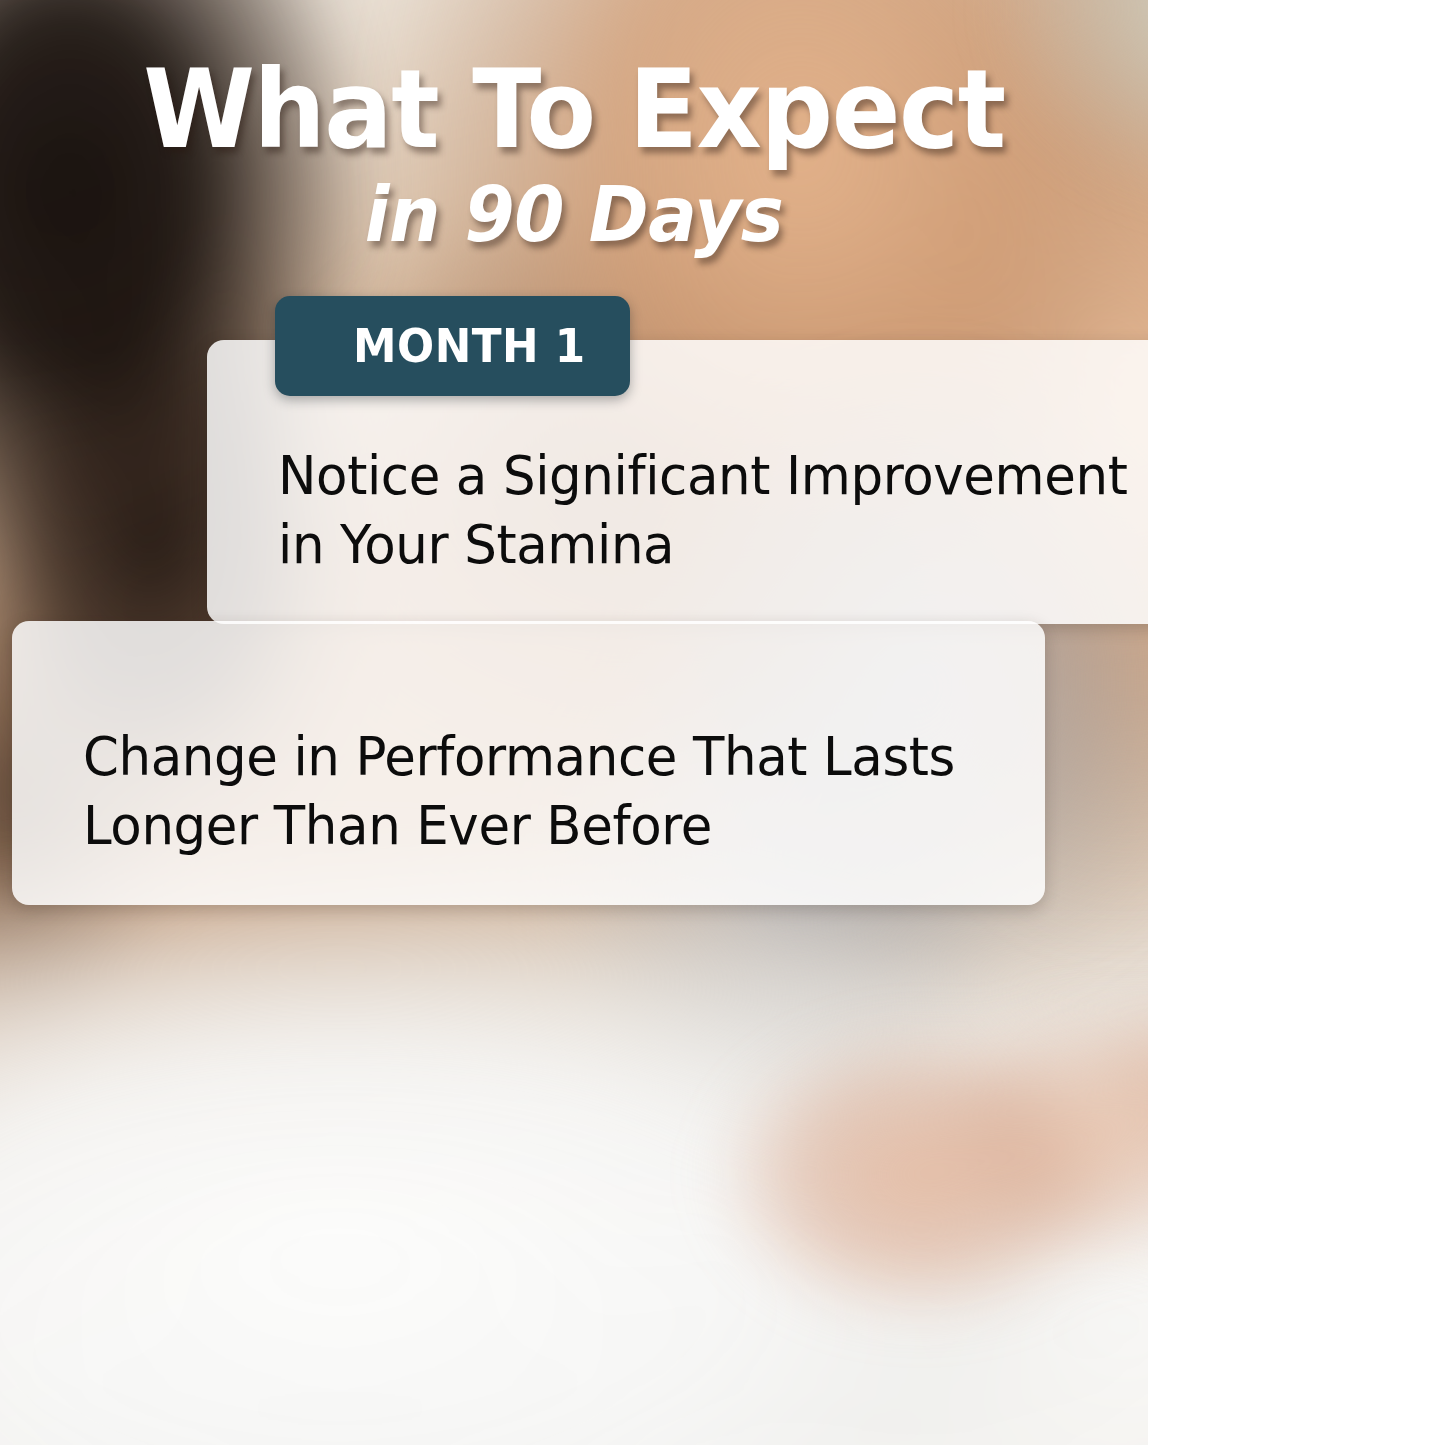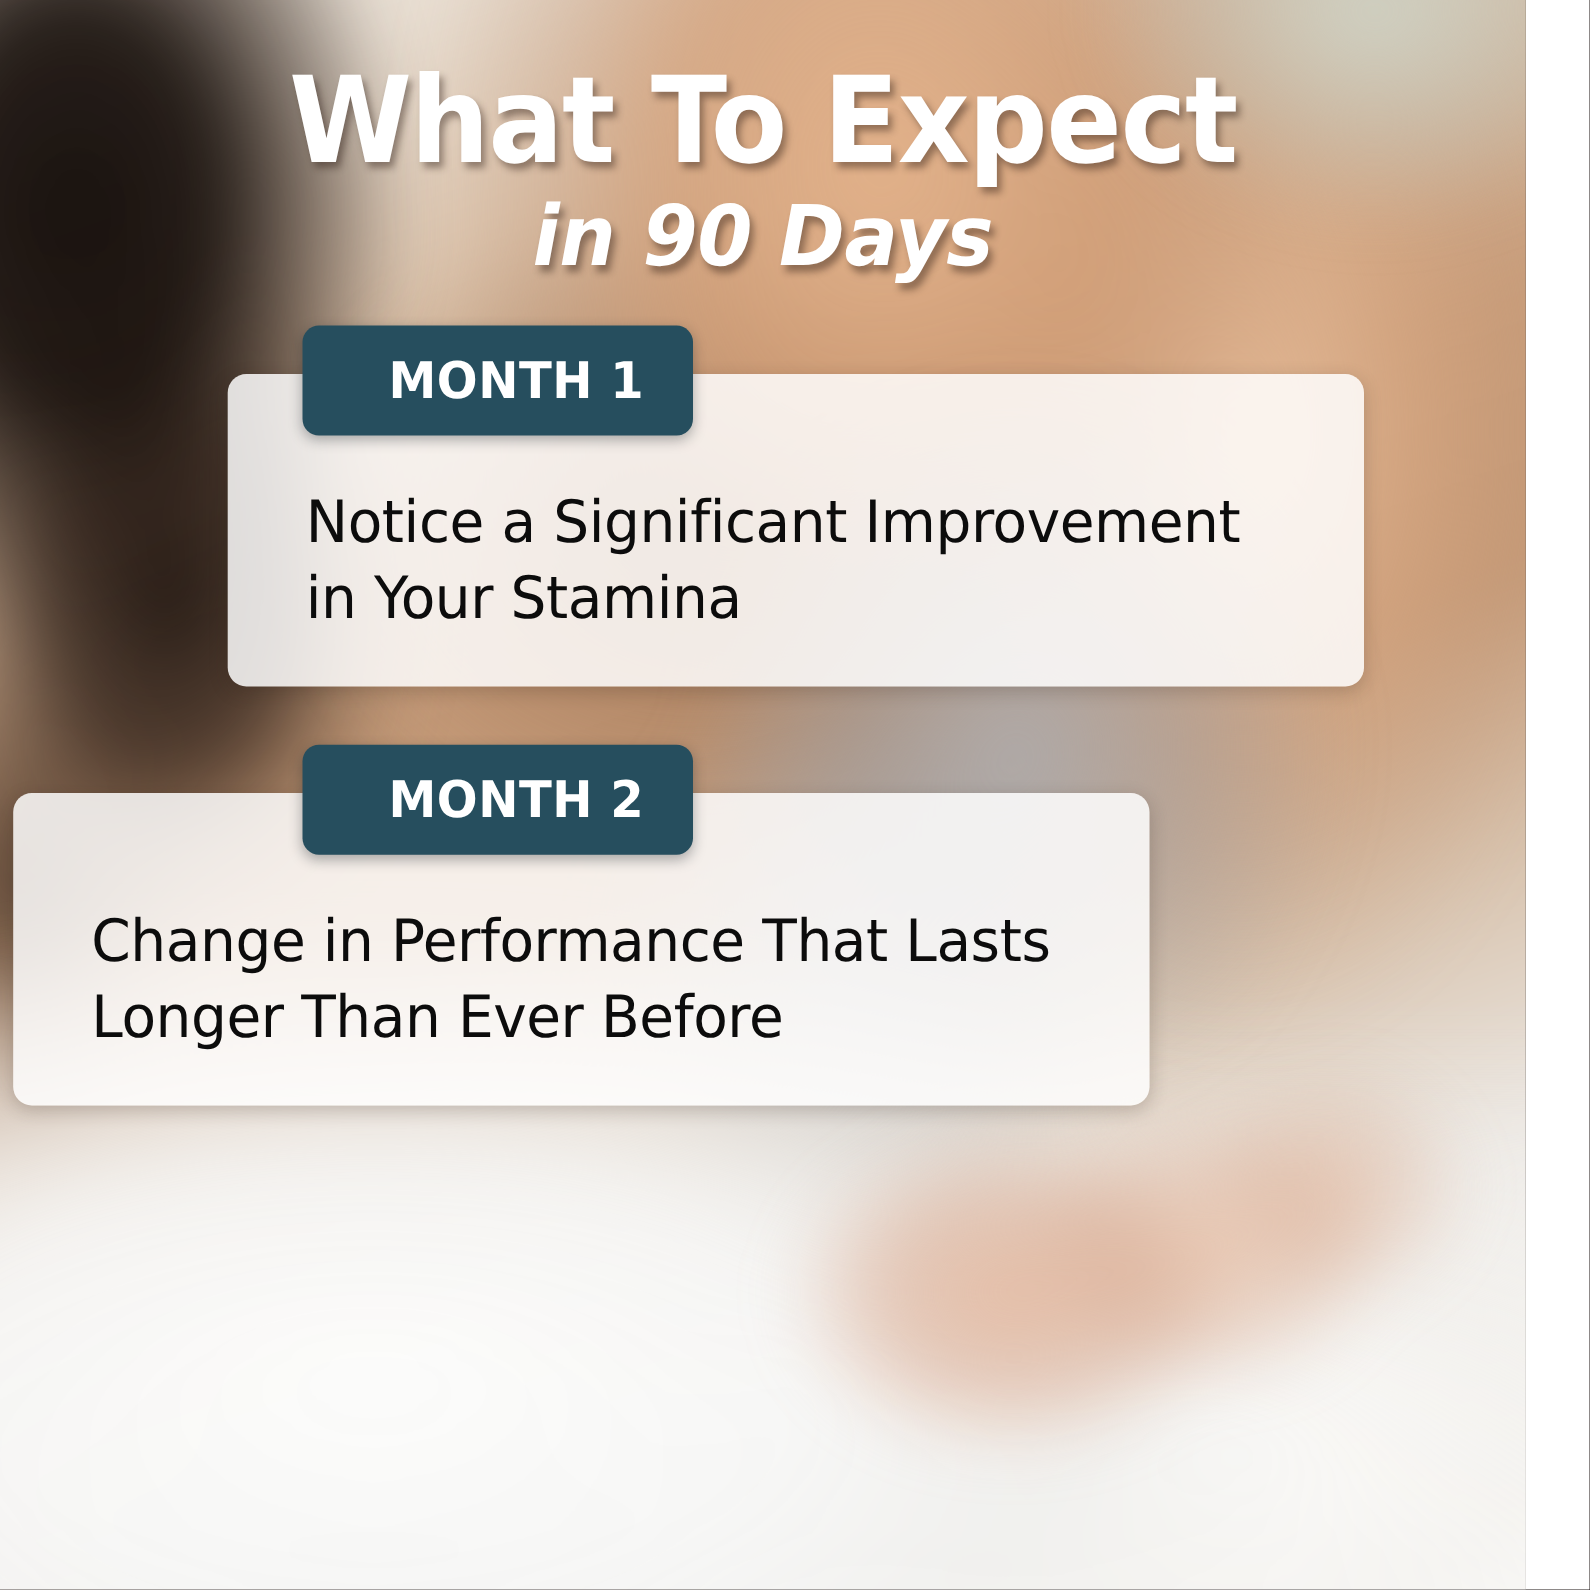--- a/index.html
+++ b/index.html
@@ -5,21 +5,21 @@
   * { margin:0; padding:0; box-sizing:border-box; }
 
   html, body {
     width:1445px; height:1445px;
     overflow:hidden;
     font-family:"Liberation Sans", sans-serif;
   }
 
   #canvas {
     position:relative;
-    width:1387px; height:1445px;
+    width:1148px; height:1445px;
     overflow:hidden;
     background:#1a1310;
   }
 
   
   .bg-layer {
     position:absolute;
     inset:-80px;
     filter:blur(26px);
   }
@@ -228,23 +228,20 @@
     <div class="month-block">
       <div class="badge">
         <span class="badge-label">MONTH 1</span>
       </div>
       <div class="card card-1">
         <div class="card-text">Notice a Significant Improvement in Your Stamina</div>
       </div>
     </div>
 
     <div class="month-block">
-      <div class="badge">
-        <span class="badge-label">MONTH 2</span>
-      </div>
       <div class="card card-2">
         <div class="card-text">Change in Performance That Lasts Longer Than Ever Before</div>
       </div>
     </div>
 
 
   </div>
 </div>
 
 </body></html>

